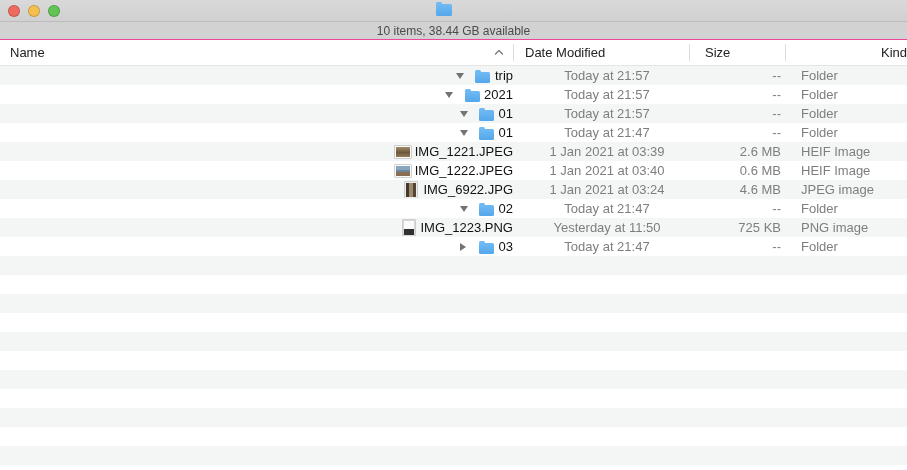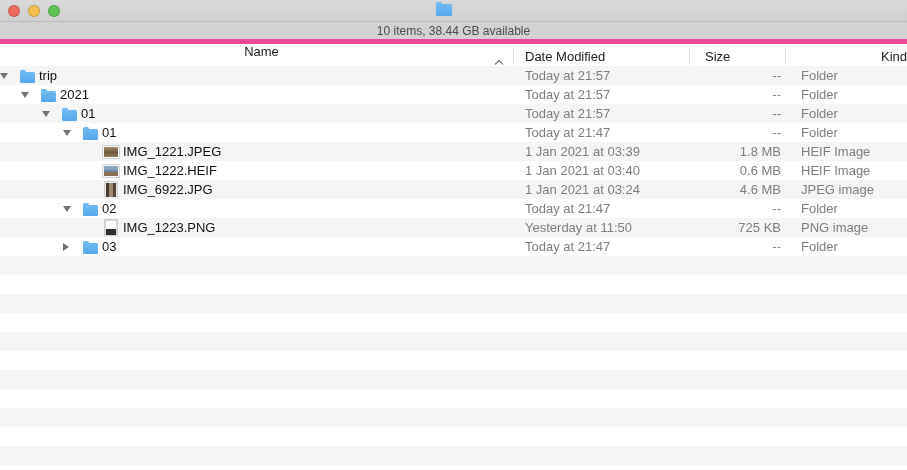--- a/index.html
+++ b/index.html
@@ -19,44 +19,44 @@
   .light.green  { background:#61c454; }
   .proxy-wrap { position:absolute; left:436px; top:4px; }
   
   .folder-glyph { width:15px; height:11px; background:linear-gradient(180deg,#70baf3 0%,#54a7ec 100%);
     border-radius:1.5px; position:relative; margin-top:3px; }
   .folder-glyph::before { content:""; position:absolute; top:-2px; left:0; width:6px; height:3px;
     background:#70baf3; border-radius:1.5px 1.5px 0 0; }
   .proxy-wrap .folder-glyph { width:16px; height:12px; margin-top:0; }
   
   .statusbar {
-    height:17px; background:#d2d2d3; border-bottom:5px solid #ec4899;
+    height:17px; background:#d2d2d3; border-bottom:1px solid #ec4899;
     display:flex; align-items:center; justify-content:center;
     font-size:12px; color:#4b4b4b;
   }
   
   .colheader { height:25px; border-bottom:1px solid #e5e5e5; background:#fff;
     display:flex; align-items:stretch; font-size:13px; color:#222; }
   .hcell { display:flex; align-items:center; box-sizing:border-box; position:relative; }
-  .hcell.hname { width:513px; padding-left:10px;flex-direction:column; }
+  .hcell.hname { width:513px; padding-left:10px; }
   .hcell.hdate { width:176px; padding-left:12px; }
   .hcell.hsize { width:96px;  padding-left:16px; }
   .hcell.hkind { width:122px; padding-left:16px;justify-content:flex-end; }
   .hcell.hdate::before, .hcell.hsize::before, .hcell.hkind::before {
     content:""; position:absolute; left:0; top:4px; bottom:4px; width:1px; background:#dcdcdc;
   }
   .sort-caret { margin-left:auto; margin-right:9px; display:flex; align-items:center; }
   
   .rows {
     position:absolute; top:66px; left:0; right:0; bottom:0;
     background:repeating-linear-gradient(180deg,#f4f5f5 0 19px,#ffffff 19px 38px);
   }
   .row { height:19px; display:flex; align-items:center; font-size:13px; color:#111; }
-  .cname { width:513px; box-sizing:border-box; padding-left:0; display:flex; align-items:center; overflow:hidden; }
-  .cdate { width:176px; box-sizing:border-box; padding-left:12px; color:#7e7e7e; white-space:nowrap; }
+  .cname { width:513px; box-sizing:border-box; padding-left:0; display:flex; align-items:center; overflow:hidden;justify-content:flex-end; }
+  .cdate { width:176px; box-sizing:border-box; padding-left:12px; color:#7e7e7e; white-space:nowrap;text-align:center; }
   .csize { width:96px;  box-sizing:border-box; padding-right:4px; color:#7e7e7e; text-align:right; white-space:nowrap; }
   .ckind { width:122px; box-sizing:border-box; padding-left:16px; color:#7e7e7e; white-space:nowrap; }
   .indent { flex:none; height:1px; }
   .disc { flex:none; width:19px; display:flex; align-items:center; }
   .tri { width:0; height:0; }
   .tri.down  { border-left:4.5px solid transparent; border-right:4.5px solid transparent; border-top:6px solid #737373; }
   .tri.right { border-top:4.5px solid transparent; border-bottom:4.5px solid transparent; border-left:6px solid #737373; }
   .iconbox { flex:none; width:16px; height:17px; display:flex; align-items:center; justify-content:center; margin-right:4px; }
   .rlabel { white-space:nowrap; }
   
@@ -176,33 +176,33 @@
       <span class="indent" style="width: 84px;"></span>
       <span class="disc">
         <span class="tri"></span>
       </span>
       <span class="iconbox">
         <span class="glyph thumb landscape-brown"></span>
       </span>
       <span class="rlabel">IMG_1221.JPEG</span>
     </div>
     <div class="cdate">1 Jan 2021 at 03:39</div>
-    <div class="csize">1.8 MB</div>
+    <div class="csize">2.6 MB</div>
     <div class="ckind">HEIF Image</div>
   </div>
       <div class="row">
     <div class="cname">
       <span class="indent" style="width: 84px;"></span>
       <span class="disc">
         <span class="tri"></span>
       </span>
       <span class="iconbox">
         <span class="glyph thumb landscape-blue"></span>
       </span>
-      <span class="rlabel">IMG_1222.HEIF</span>
+      <span class="rlabel">IMG_1222.JPEG</span>
     </div>
     <div class="cdate">1 Jan 2021 at 03:40</div>
     <div class="csize">0.6 MB</div>
     <div class="ckind">HEIF Image</div>
   </div>
       <div class="row">
     <div class="cname">
       <span class="indent" style="width: 84px;"></span>
       <span class="disc">
         <span class="tri"></span>

